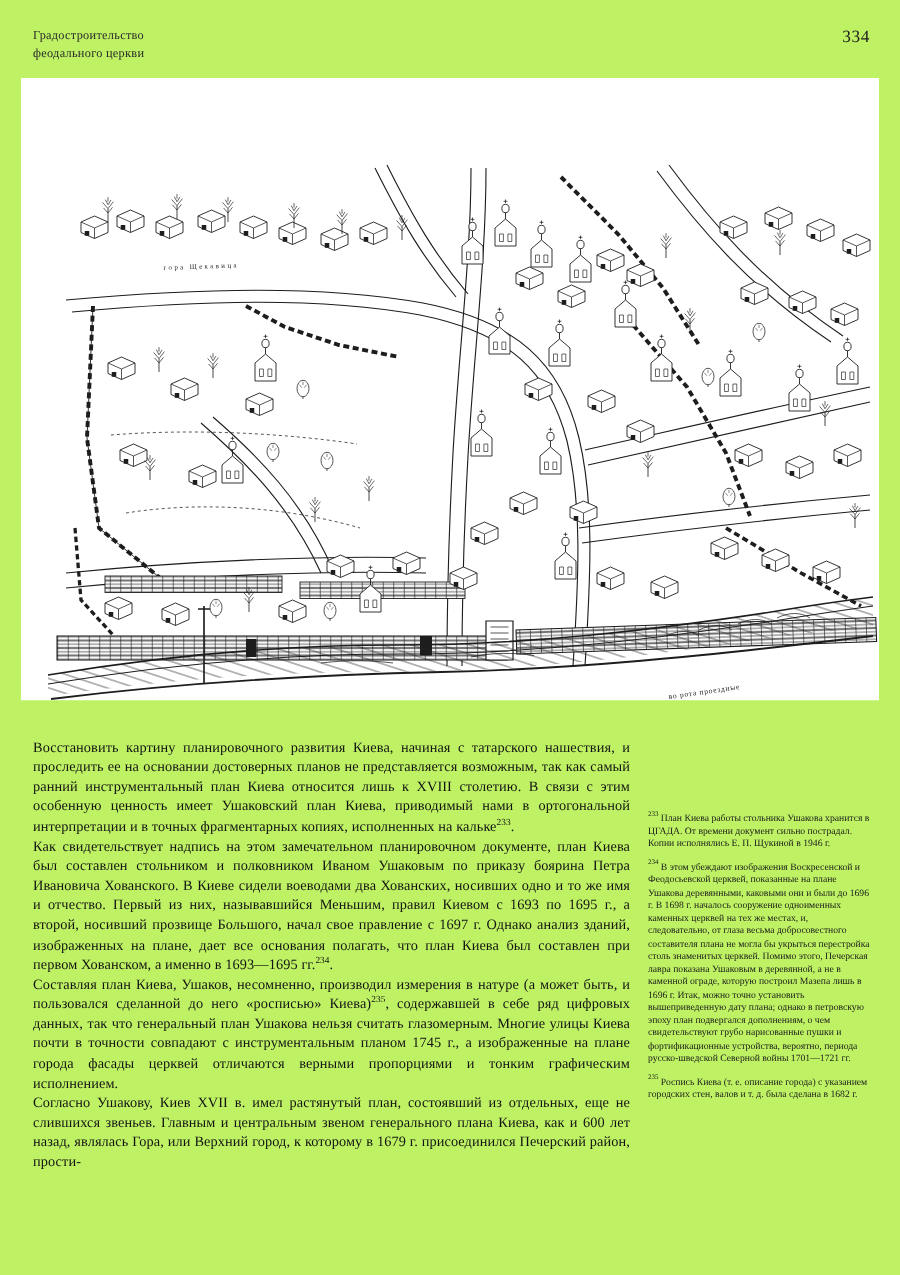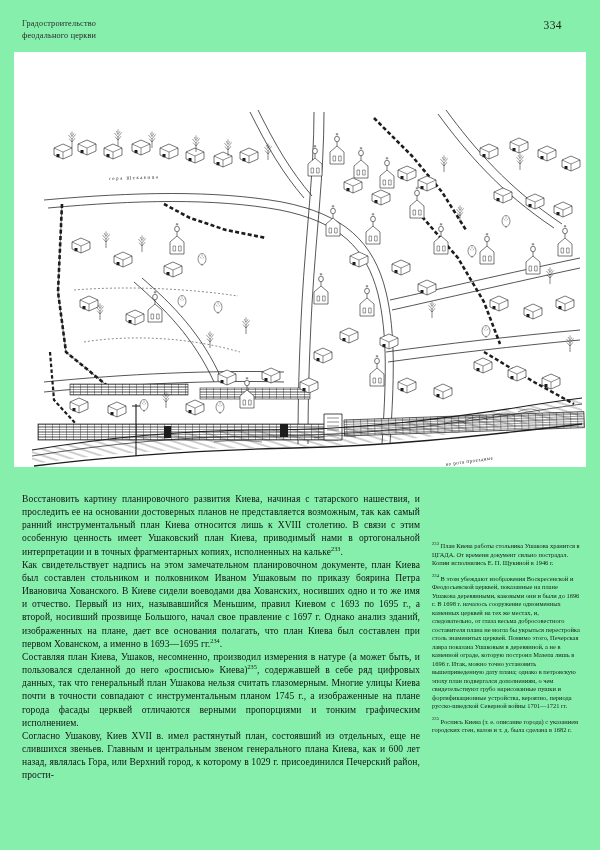--- a/index.html
+++ b/index.html
@@ -12,39 +12,39 @@
     height: 850px;
     position: relative;
     font-family: "Liberation Serif", "DejaVu Serif", serif;
     color: #1a1a1a;
     overflow: hidden;
   }
 
   .page {
     position: absolute;
     inset: 0;
-    background: #86efac;
+    background: #bef264;
   }
 
   
   .running-head {
     position: absolute;
     left: 22px;
     top: 18px;
     width: 300px;
     font-size: 8.2px;
     line-height: 1.45;
     color: #2a2a2a;
     letter-spacing: 0.2px;
   }
   .running-head div { white-space: nowrap; }
 
   .folio {
     position: absolute;
-    right: 38px;
+    right: 20px;
     top: 19px;
     font-size: 11.5px;
     color: #1c1c1c;
     letter-spacing: 0.4px;
     text-align: center;
   }
 
   
   .figure {
     position: absolute;
@@ -317,21 +317,21 @@
         <text x="131" y="442" font-size="5.6" transform="rotate(-3 131 442)" letter-spacing="0.8">городъ</text>
         <text x="44" y="428" font-size="3.4" transform="rotate(-2 44 428)" letter-spacing="0.4">къ церкви</text>
       </g>
     </svg>
   </div>
 
   <div class="maintext">
     <p><span>Восстановить картину планировочного развития Киева, начиная с татарского нашествия, и проследить ее на основании достоверных планов не представляется возможным, так как самый ранний инструментальный план Киева относится лишь к XVIII столетию. В связи с этим особенную ценность имеет Ушаковский план Киева, приводимый нами в ортогональной интерпретации и в точных фрагментарных копиях, исполненных на кальке</span><sup>233</sup><span>.</span></p>
     <p><span>Как свидетельствует надпись на этом замечательном планировочном документе, план Киева был составлен стольником и полковником Иваном Ушаковым по приказу боярина Петра Ивановича Хованского. В Киеве сидели воеводами два Хованских, носивших одно и то же имя и отчество. Первый из них, называвшийся Меньшим, правил Киевом с 1693 по 1695 г., а второй, носивший прозвище Большого, начал свое правление с 1697 г. Однако анализ зданий, изображенных на плане, дает все основания полагать, что план Киева был составлен при первом Хованском, а именно в 1693—1695 гг.</span><sup>234</sup><span>.</span></p>
     <p><span>Составляя план Киева, Ушаков, несомненно, производил измерения в натуре (а может быть, и пользовался сделанной до него «росписью» Киева)</span><sup>235</sup><span>, содержавшей в себе ряд цифровых данных, так что генеральный план Ушакова нельзя считать глазомерным. Многие улицы Киева почти в точности совпадают с инструментальным планом 1745 г., а изображенные на плане города фасады церквей отличаются верными пропорциями и тонким графическим исполнением.</span></p>
-    <p><span>Согласно Ушакову, Киев XVII в. имел растянутый план, состоявший из отдельных, еще не слившихся звеньев. Главным и центральным звеном генерального плана Киева, как и 600 лет назад, являлась Гора, или Верхний город, к которому в 1029 г. присоединился Печерский район, прости-</span></p>
+    <p><span>Согласно Ушакову, Киев XVII в. имел растянутый план, состоявший из отдельных, еще не слившихся звеньев. Главным и центральным звеном генерального плана Киева, как и 600 лет назад, являлась Гора, или Верхний город, к которому в 1679 г. присоединился Печерский район, прости-</span></p>
   </div>
 
   <div class="footnotes">
     <div class="note">
       <span class="marker">233</span><span class="fn-body">План Киева работы стольника Ушакова хранится в ЦГАДА. От времени документ сильно пострадал. Копии исполнялись Е. П. Щукиной в 1946 г.</span>
     </div>
     <div class="note">
       <span class="marker">234</span><span class="fn-body">В этом убеждают изображения Воскресенской и Феодосьевской церквей, показанные на плане Ушакова деревянными, каковыми они и были до 1696 г. В 1698 г. началось сооружение одноименных каменных церквей на тех же местах, и, следовательно, от глаза весьма добросовестного составителя плана не могла бы укрыться перестройка столь знаменитых церквей. Помимо этого, Печерская лавра показана Ушаковым в деревянной, а не в каменной ограде, которую построил Мазепа лишь в 1696 г. Итак, можно точно установить вышеприведенную дату плана; однако в петровскую эпоху план подвергался дополнениям, о чем свидетельствуют грубо нарисованные пушки и фортификационные устройства, вероятно, периода русско-шведской Северной войны 1701—1721 гг.</span>
     </div>
     <div class="note">

